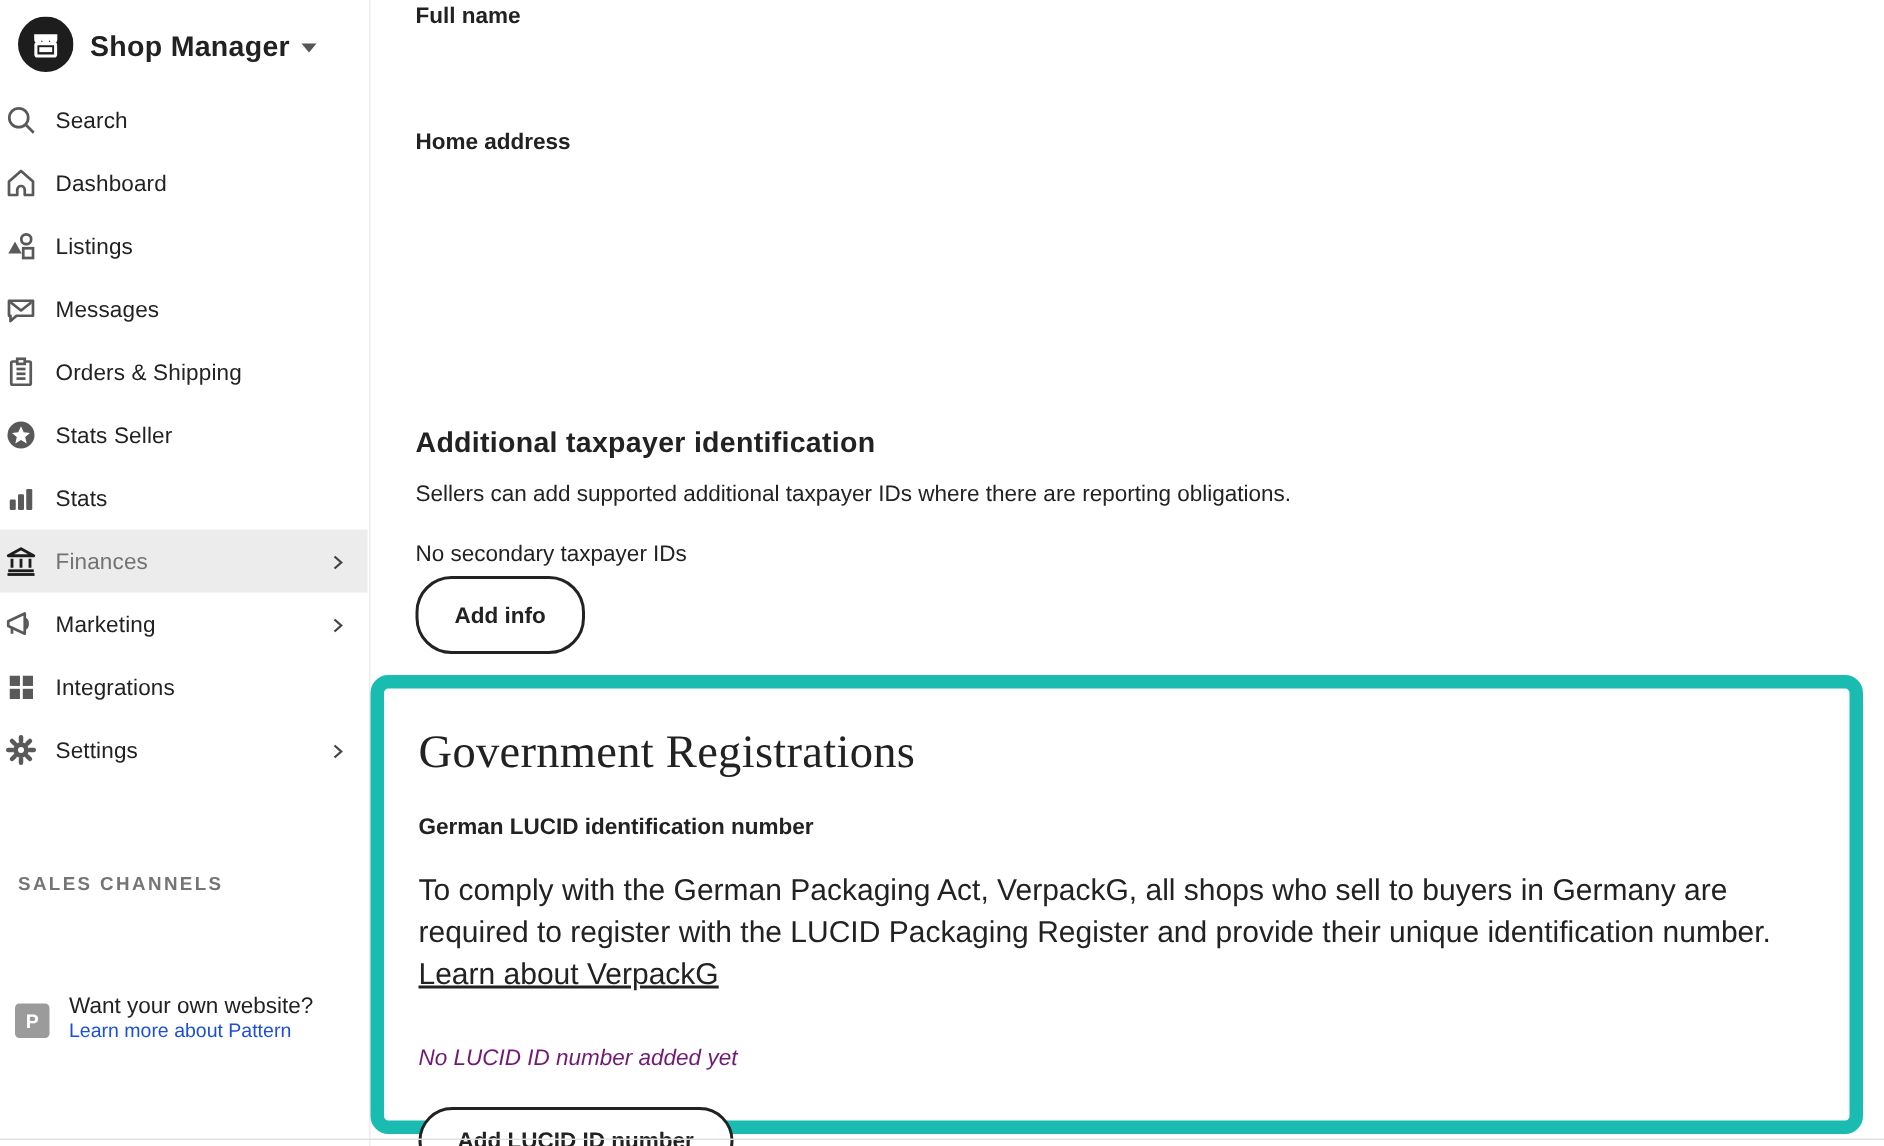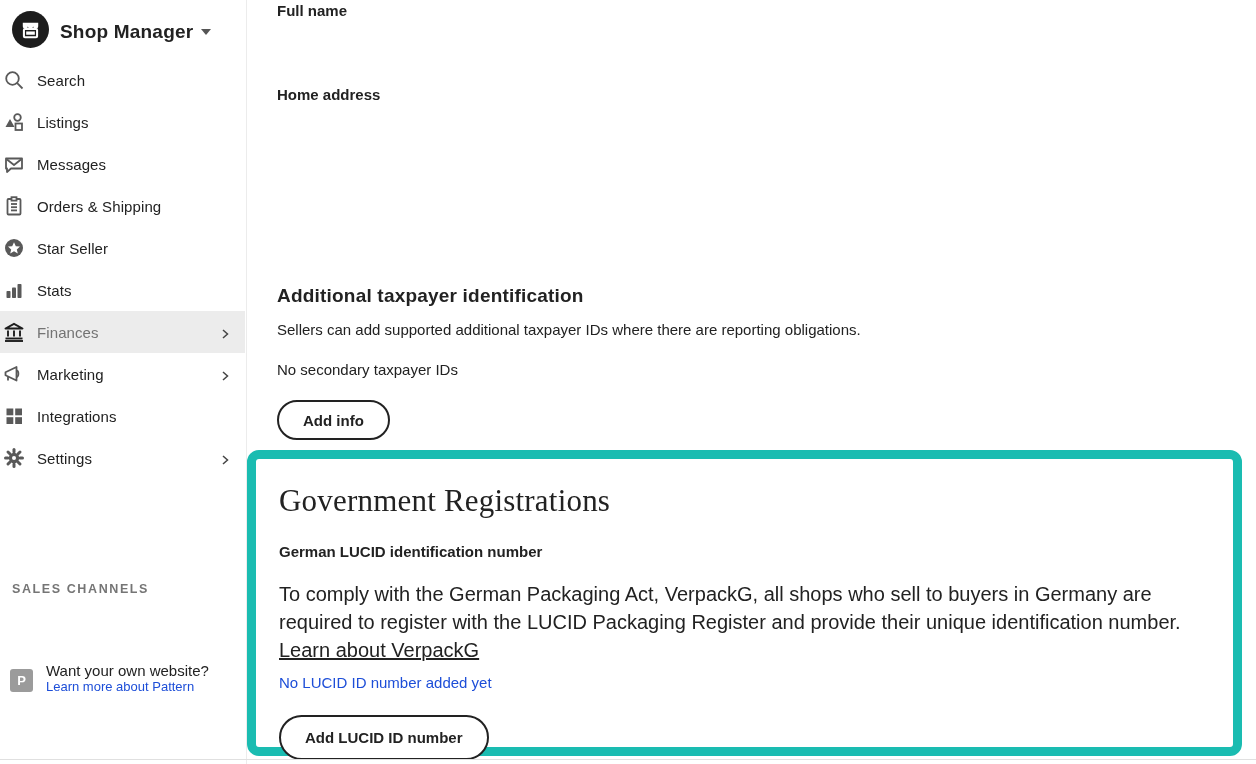--- a/index.html
+++ b/index.html
@@ -36,30 +36,30 @@
   .main { position:absolute; left:247px; top:0; width:1009px; height:764px; }
   .field-label { position:absolute; left:30px; font-size:15px; font-weight:700; }
   .lbl-fullname { top:2px; }
   .lbl-homeaddress { top:86px; }
   .tax-heading { position:absolute; top:285px; left:30px; font-size:19px; font-weight:700; letter-spacing:.2px; }
   .tax-desc { position:absolute; top:321px; left:30px; font-size:15px; }
   .tax-status { position:absolute; top:361px; left:30px; font-size:15px; }
   .pill-btn { display:inline-block; background:#fff; border:2px solid #222; border-radius:24px;
     font-size:15px; font-weight:700; color:#222; padding:0 24px; cursor:pointer;
     font-family:"Liberation Sans","DejaVu Sans",sans-serif; }
-  .btn-addinfo { position:absolute; top:400px; left:30px; height:40px; }
+  .btn-addinfo { position:absolute; top:384px; left:30px; height:52px; }
   .gov-card { position:absolute; top:450px; left:0; width:995px; height:306px;
     border:9px solid #1ABCB1; border-radius:12px; background:#fff;
     padding:24px 28px 0 23px; }
   .gov-heading { font-family:"Liberation Serif","DejaVu Serif",serif; font-weight:400;
     font-size:31px; line-height:36px; color:#222; letter-spacing:.2px; }
   .gov-subheading { margin-top:24px; font-size:15px; font-weight:700; }
   .gov-desc { margin-top:20px; font-size:20px; line-height:28px; max-width:945px; }
   .gov-link { color:#222; text-decoration:underline; cursor:pointer; }
-  .gov-status { margin-top:10px; font-size:15px; color:#1d4ed8; }
+  .gov-status { margin-top:33px; font-size:15px; font-style:italic; color:#701a75; }
   .btn-lucid { margin-top:24px; height:45px; }
   .bottom-line { position:absolute; left:0; top:759px; width:1256px; height:1px; background:#e0e0e0; }
 </style>
 </head>
 <body>
 
 <div class="page">
 
   <div class="sidebar">
 
@@ -80,20 +80,27 @@
 
       <div class="nav-item">
         <span class="ic">
           <svg viewBox="0 0 24 24" fill="none" stroke="#595959" stroke-width="1.8">
             <circle cx="10.5" cy="10.5" r="6.3"></circle>
               <line x1="15.2" y1="15.2" x2="20.5" y2="20.5"></line>
           </svg></span>
         <span class="lbl">Search</span>
       </div>
 
+      <div class="nav-item">
+        <span class="ic">
+          <svg viewBox="0 0 24 24" fill="none" stroke="#595959" stroke-width="1.8" stroke-linejoin="round">
+            <path d="M4 11 L12 4 L20 11 V20 H14.5 V16.5 a2.5 2.5 0 0 0 -5 0 V20 H4 Z"></path>
+          </svg></span>
+        <span class="lbl">Dashboard</span>
+      </div>
 
       <div class="nav-item">
         <span class="ic">
           <svg viewBox="0 0 24 24">
             <polygon points="8,9 12.5,17 3.5,17" fill="#595959"></polygon>
             <circle cx="15.5" cy="7.5" r="3.3" fill="none" stroke="#595959" stroke-width="1.8"></circle>
             <rect x="13.5" y="13.5" width="6.5" height="6.5" fill="none" stroke="#595959" stroke-width="1.8"></rect>
           </svg></span>
         <span class="lbl">Listings</span>
       </div>
@@ -118,21 +125,21 @@
           </svg></span>
         <span class="lbl">Orders &amp; Shipping</span>
       </div>
 
       <div class="nav-item">
         <span class="ic">
           <svg viewBox="0 0 24 24">
             <circle cx="12" cy="12" r="9" fill="#595959"></circle>
             <polygon points="12,6.2 13.8,10.2 18,10.6 14.8,13.4 15.8,17.6 12,15.3 8.2,17.6 9.2,13.4 6,10.6 10.2,10.2" fill="#fff"></polygon>
           </svg></span>
-        <span class="lbl">Star Seller</span>
+        <span class="lbl">Stats Seller</span>
       </div>
 
       <div class="nav-item">
         <span class="ic">
           <svg viewBox="0 0 24 24" fill="#595959">
             <rect x="4.5" y="13" width="4" height="7" rx="0.8"></rect>
             <rect x="10" y="9.5" width="4" height="10.5" rx="0.8"></rect>
             <rect x="15.5" y="6" width="4" height="14" rx="0.8"></rect>
           </svg></span>
         <span class="lbl">Stats</span>

